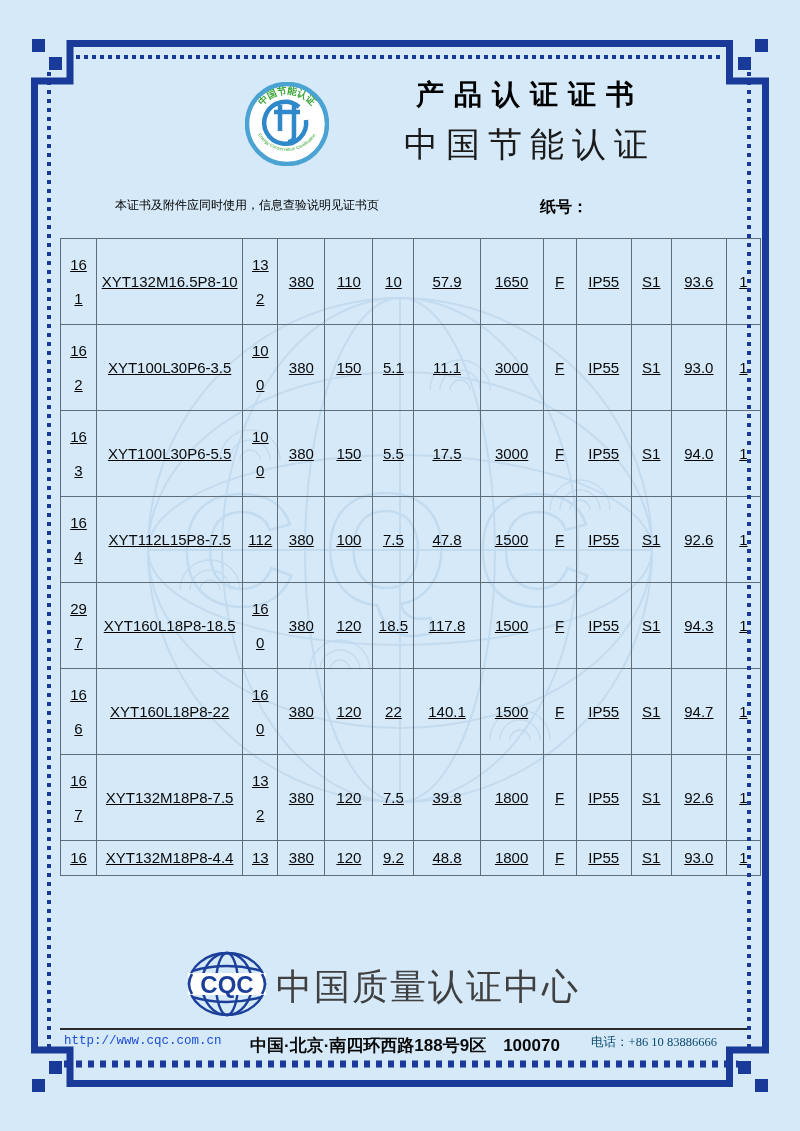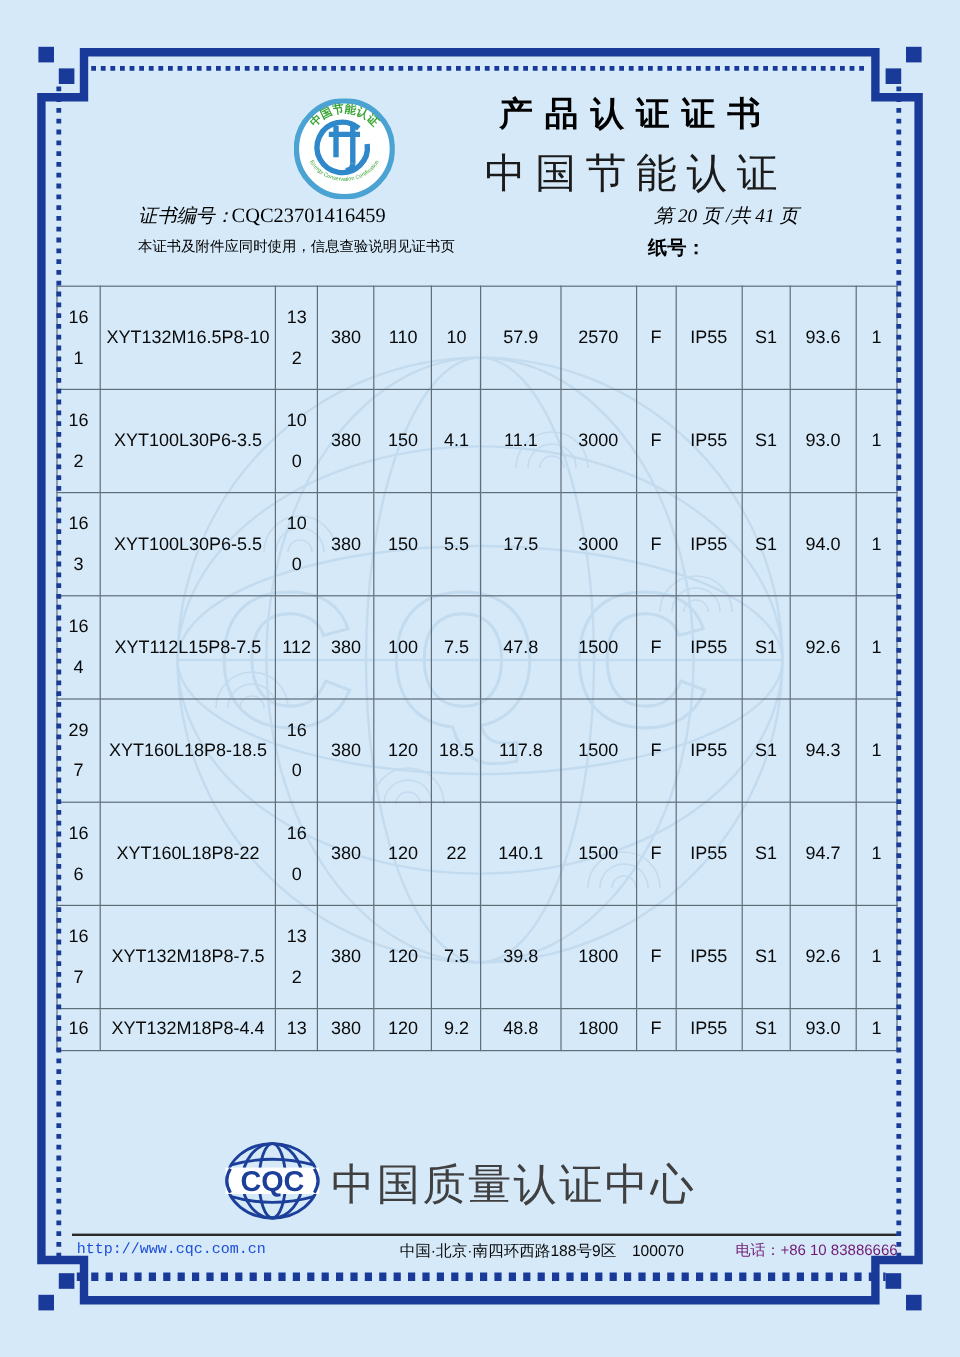--- a/index.html
+++ b/index.html
@@ -23,44 +23,44 @@
          font-size:16px;color:#000;font-style:italic;}
   .meta1 .val{position:absolute;left:193px;top:0;font-family:"Liberation Serif",serif;
          font-size:17px;color:#000;}
   .meta1 .pg{position:absolute;left:545px;top:0;font-family:"Liberation Serif",serif;
          font-size:16px;color:#000;font-style:italic;}
   .meta2{position:absolute;left:0;top:197px;width:800px;height:22px;z-index:2;}
   .meta2 .note{position:absolute;left:115px;top:0;font-size:12px;font-weight:normal;color:#000;}
   .meta2 .paper{position:absolute;left:540px;top:0;font-size:16px;font-weight:bold;color:#000;}
 
   
-  .tblwrap{position:absolute;left:47px;top:238px;z-index:3;}
+  .tblwrap{position:absolute;left:60px;top:238px;z-index:3;text-decoration:underline;}
   table.spec{border-collapse:collapse;table-layout:fixed;width:701px;background:transparent;}
   table.spec td{border:1.5px solid #5f6d79;padding:0 2px;text-align:center;
          font-size:15px;color:#0a0a0a;vertical-align:middle;}
   table.spec tr{height:86px;}
   table.spec tr.last{height:34px;}
   .cw{line-height:34px;word-break:break-all;}
   td.model{text-align:left;padding-left:7px;padding-right:2px;margin-top:32px;}
   td:first-child .cw, td.frame .cw{max-width:24px;margin:0 auto;}
   tr.last .cw{height:34px;overflow:hidden;}
 
   
   .logo-bottom{position:absolute;left:186px;top:948px;z-index:2;}
   .orgname{position:absolute;left:276px;top:963px;font-size:36px;color:#404040;
          letter-spacing:2px;z-index:2;}
 
   
   .footer-rule{position:absolute;left:60px;top:1028px;width:690px;height:2px;background:#2a2a2a;z-index:2;}
   .f-url{position:absolute;left:64px;top:1034px;font-family:"Liberation Mono",monospace;
          font-size:12.5px;color:#1d4ed8;z-index:2;}
-  .f-addr{position:absolute;left:250px;top:1034px;width:320px;text-align:right;
-         font-size:13px;color:#0a0a0a;z-index:2;}
-  .f-phone{position:absolute;left:560px;top:1034px;width:188px;text-align:right;
-         font-family:Liberation Sans, sans-serif;font-size:12.5px;color:#701a75;z-index:2;}
+  .f-addr{position:absolute;left:250px;top:1034px;width:320px;text-align:left;
+         font-size:17px;color:#0a0a0a;z-index:2;font-weight:bold;}
+  .f-phone{position:absolute;left:560px;top:1034px;width:188px;text-align:center;
+         font-family:Liberation Serif, serif;font-size:12.5px;color:#0c4a6e;z-index:2;}
 </style>
 </head>
 <body>
 
 <div class="page">
 
   <svg class="wm" width="580" height="580" viewBox="-290 -290 580 580">
     <g fill="none" stroke="#9dbcdb" stroke-width="2">
       <circle r="252"></circle>
       <ellipse rx="252" ry="178"></ellipse>
@@ -122,25 +122,20 @@
       <path d="M -13 -12 H 13"></path>
       <path d="M -7 -19 V -12 M 7 -19 V -12"></path>
       <path d="M -7 -12 V 7 M 7 -12 V 12"></path>
       <path d="M 7 12 Q 7 18 1 18"></path>
     </g>
   </svg>
 
   <div class="title">产品认证证书</div>
   <div class="subtitle">中国节能认证</div>
 
-  <div class="meta1">
-    <span class="lbl">证书编号：</span>
-    <span class="val">CQC23701416459</span>
-    <span class="pg">第 20 页 /共 41 页</span>
-  </div>
   <div class="meta2">
     <span class="note">本证书及附件应同时使用，信息查验说明见证书页</span>
     <span class="paper">纸号：</span>
   </div>
 
   <div class="tblwrap">
     <table class="spec">
       <colgroup>
         <col style="width:36px">
           <col style="width:146px">
@@ -173,21 +168,21 @@
             <td>
               <div class="cw">110</div>
             </td>
             <td>
               <div class="cw">10</div>
             </td>
             <td>
               <div class="cw">57.9</div>
             </td>
             <td>
-              <div class="cw">2570</div>
+              <div class="cw">1650</div>
             </td>
             <td>
               <div class="cw">F</div>
             </td>
             <td>
               <div class="cw">IP55</div>
             </td>
             <td>
               <div class="cw">S1</div>
             </td>
@@ -208,21 +203,21 @@
             <td class="frame">
               <div class="cw">100</div>
             </td>
             <td>
               <div class="cw">380</div>
             </td>
             <td>
               <div class="cw">150</div>
             </td>
             <td>
-              <div class="cw">4.1</div>
+              <div class="cw">5.1</div>
             </td>
             <td>
               <div class="cw">11.1</div>
             </td>
             <td>
               <div class="cw">3000</div>
             </td>
             <td>
               <div class="cw">F</div>
             </td>

